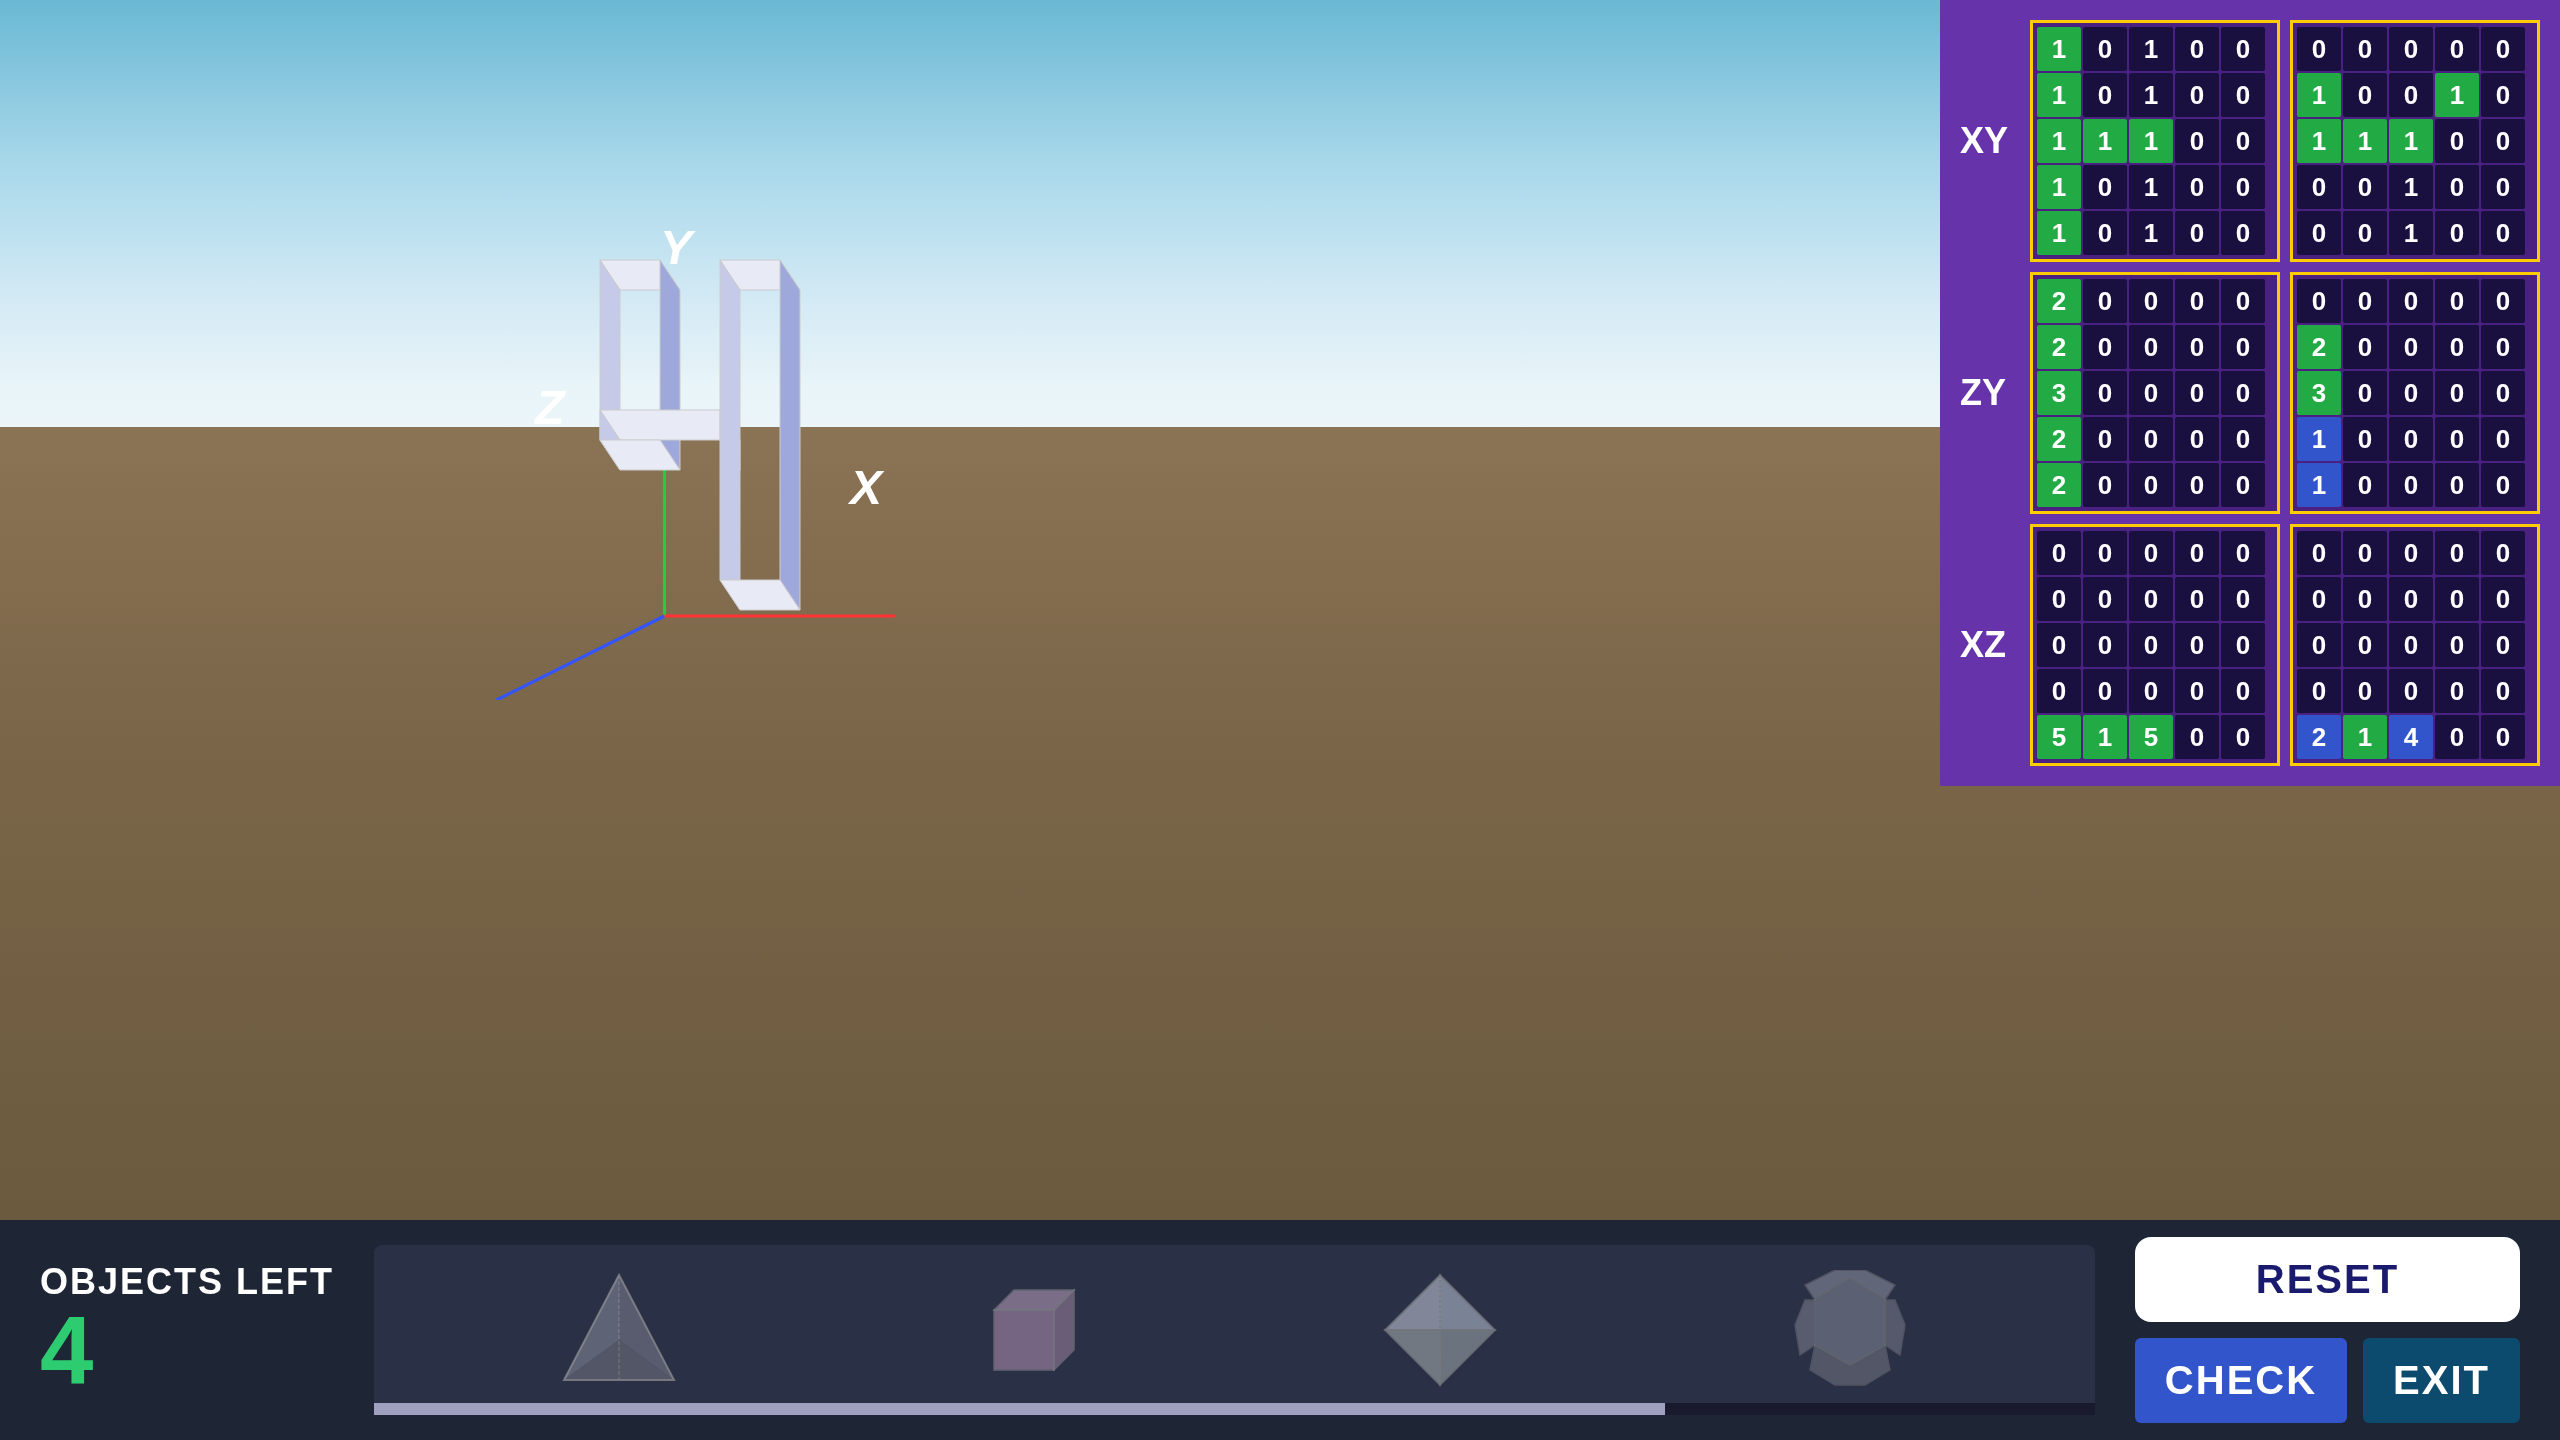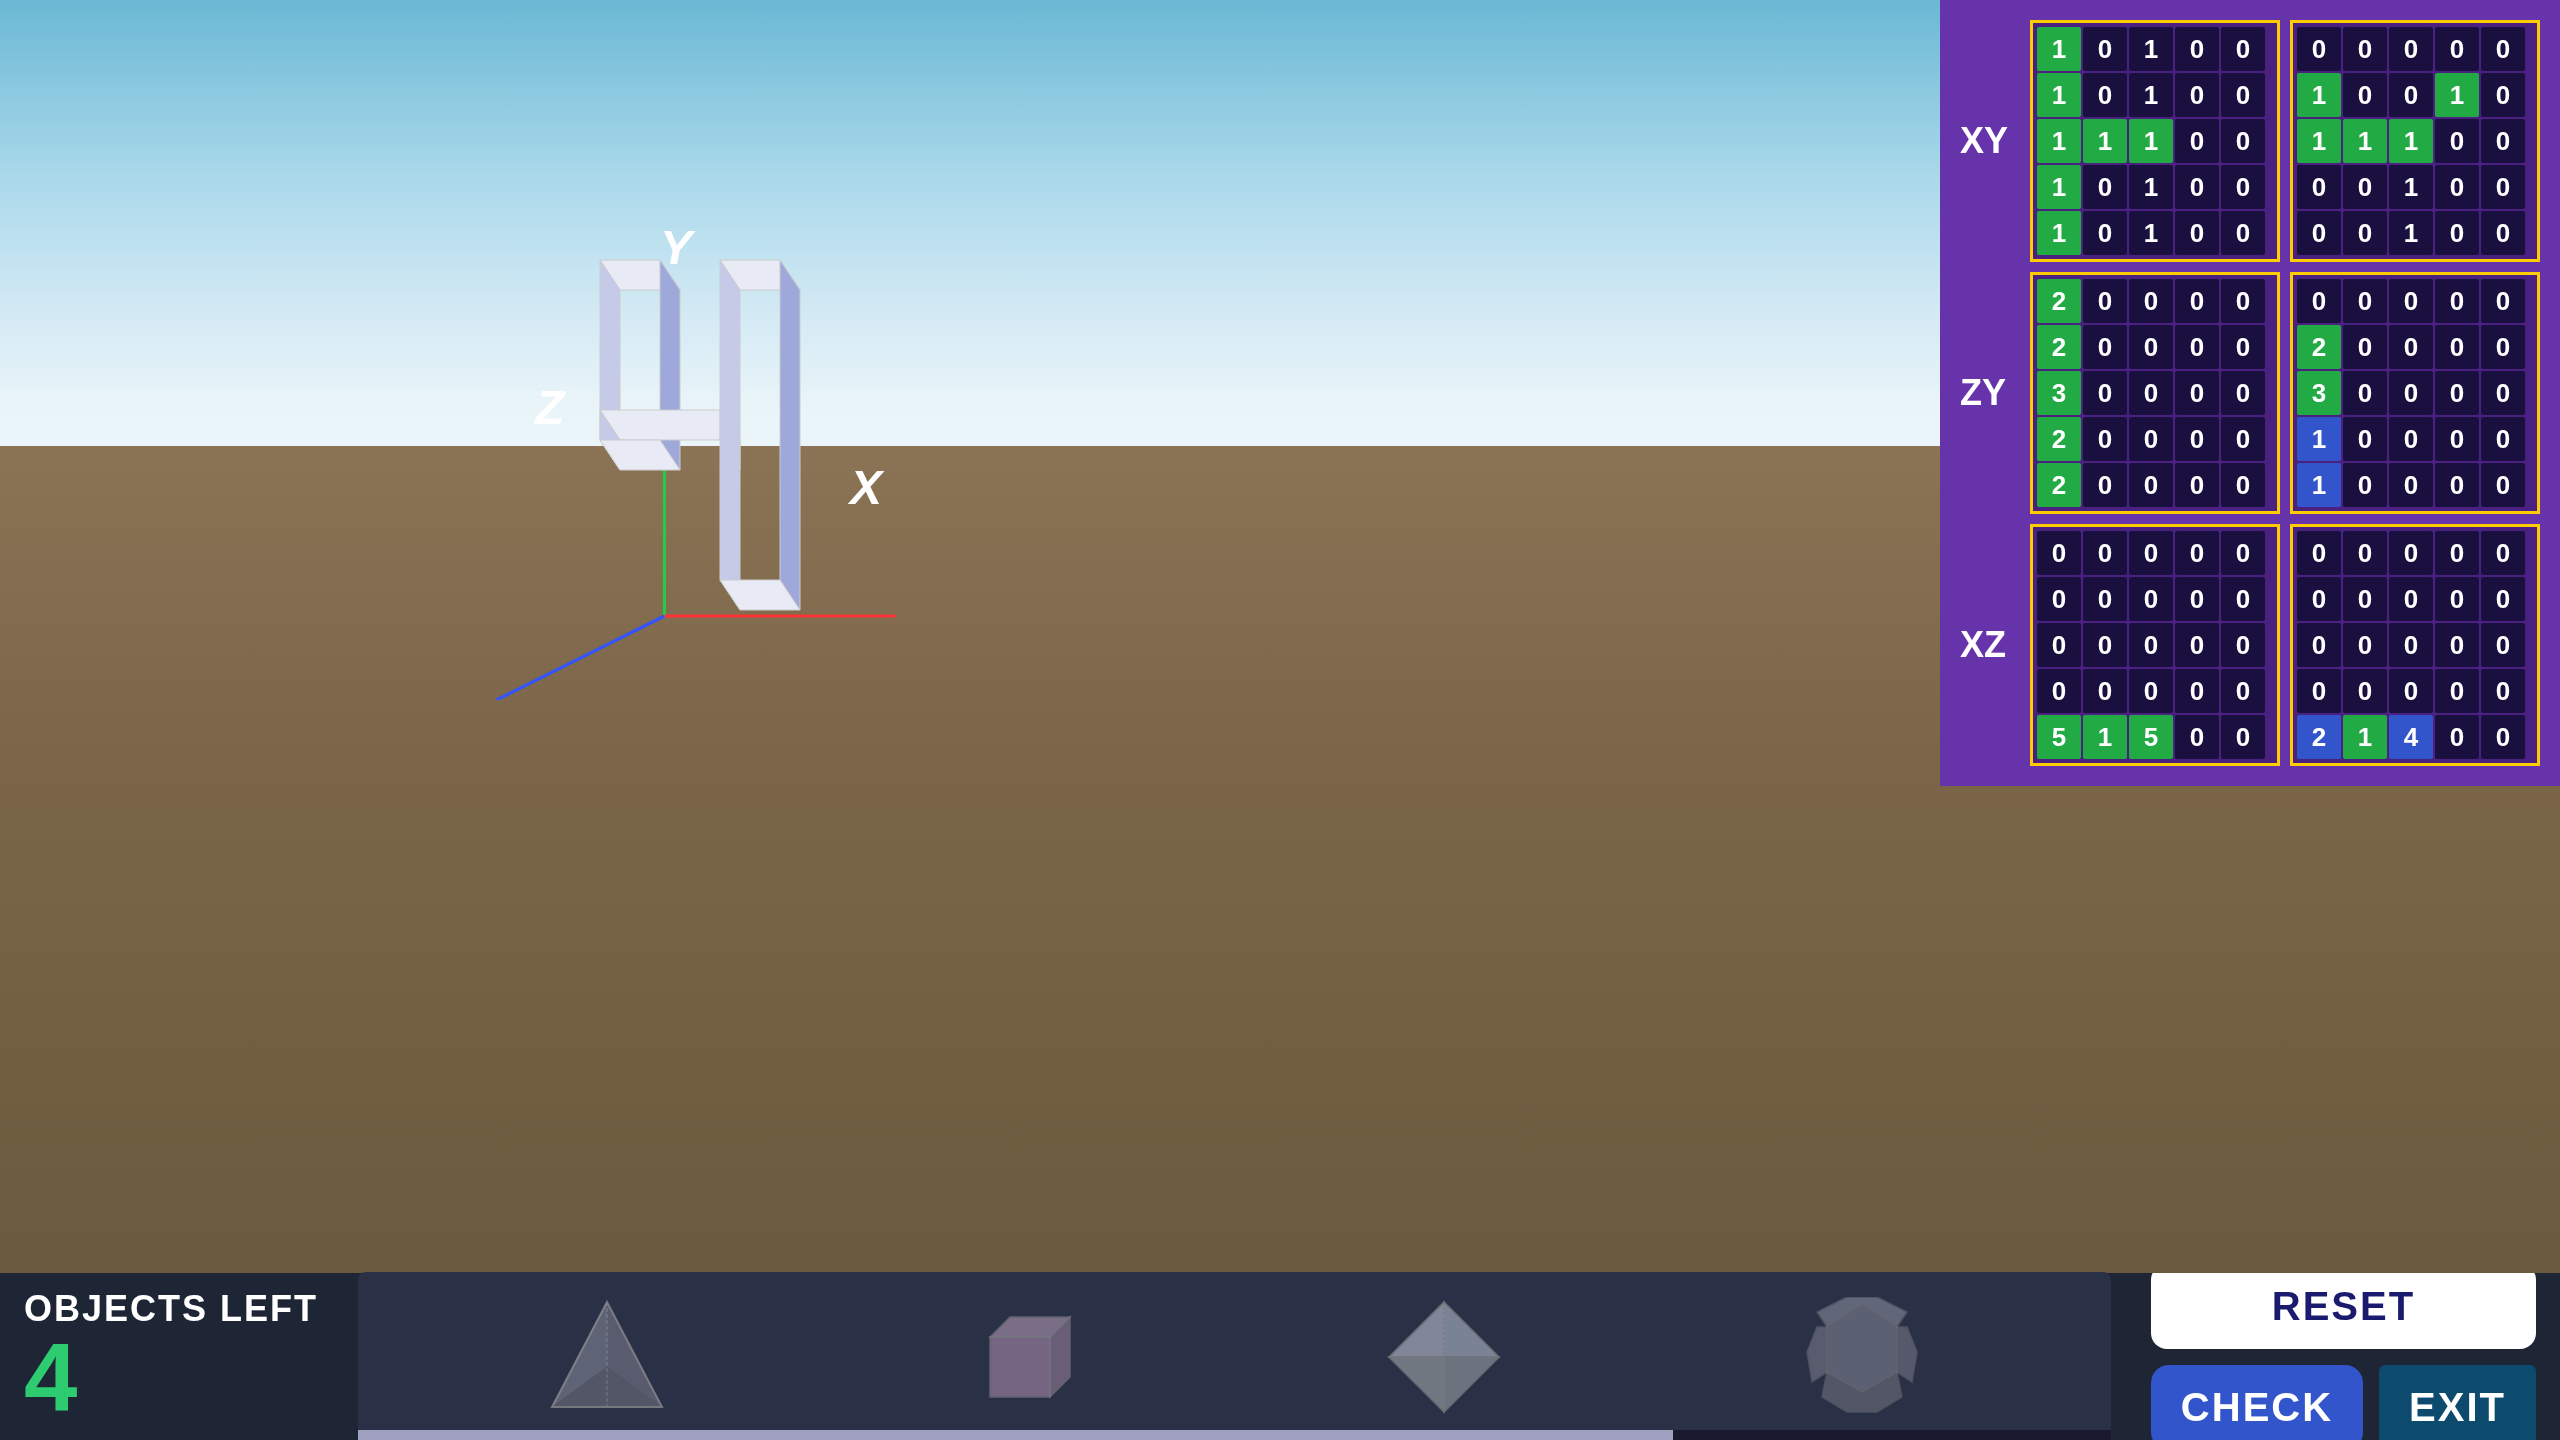--- a/index.html
+++ b/index.html
@@ -57,25 +57,25 @@
     .axis-lines {
       position: absolute;
       top: 320px;
       left: 410px;
       width: 500px;
       height: 400px;
     }
 
     
     .bottom-panel {
-      height: 167px;
+      height: 220px;
       background: #1e2535;
       display: flex;
       align-items: center;
-      padding: 0 24px;
+      padding: 0 40px;
       gap: 40px;
       flex-shrink: 0;
     }
 
     .objects-left-section {
       display: flex;
       flex-direction: column;
       align-items: flex-start;
       min-width: 220px;
     }
@@ -157,21 +157,21 @@
       gap: 16px;
     }
 
     .btn-check {
       background: #3355cc;
       color: white;
       border: none;
       padding: 20px 30px;
       font-size: 40px;
       font-weight: bold;
-      border-radius: 18px;
+      border-radius: 6px;
       cursor: pointer;
       letter-spacing: 2px;
       flex: 1;
     }
 
     .btn-exit {
       background: #0c4a6e;
       color: white;
       border: none;
       padding: 20px 30px;

